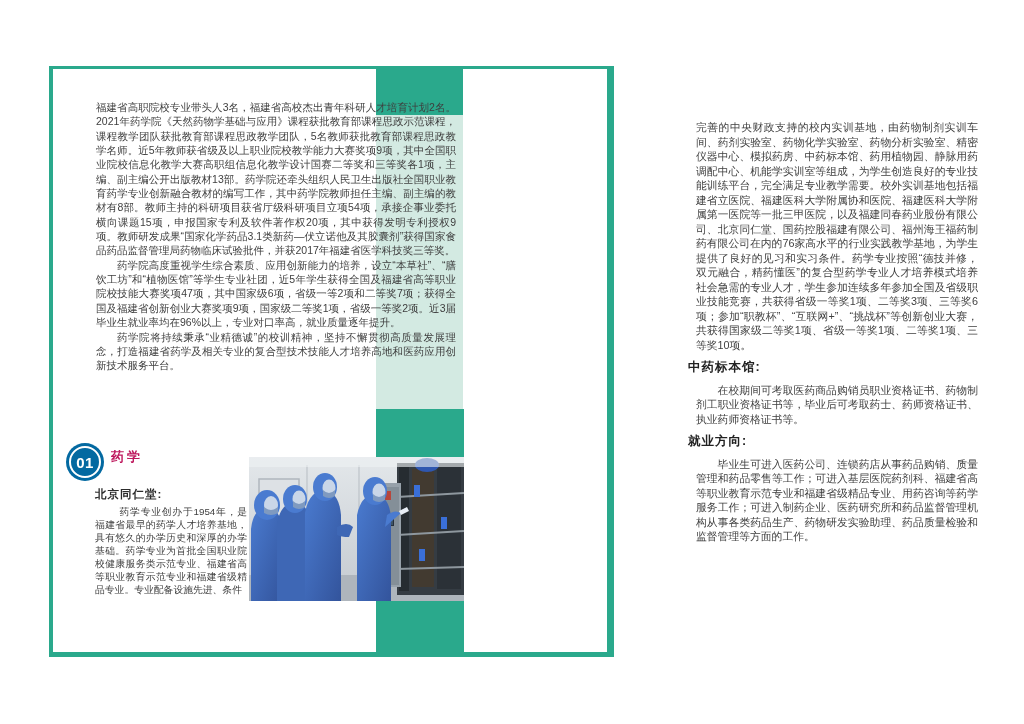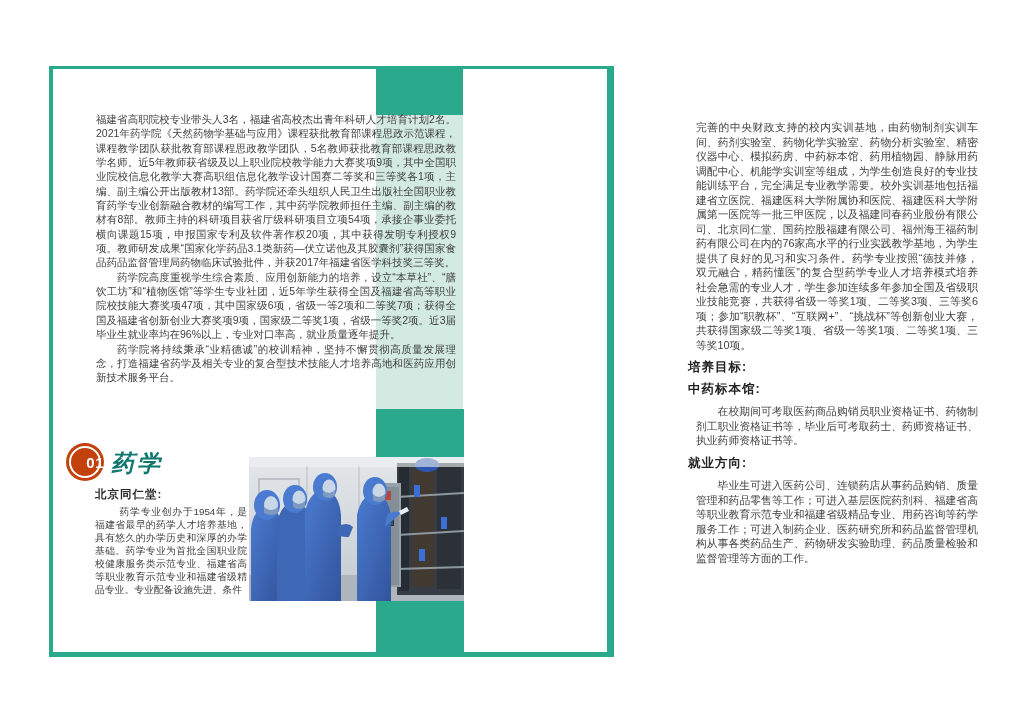--- a/index.html
+++ b/index.html
@@ -12,36 +12,36 @@
   .frame-left  {position:absolute;left:49px;top:66px;width:4px;height:591px;background:#2aa98c;}
   .frame-right {position:absolute;left:607px;top:66px;width:7px;height:591px;background:#2aa98c;}
   .frame-bottom{position:absolute;left:49px;top:652px;width:565px;height:5px;background:#2aa98c;}
   
   .col-block1{position:absolute;left:376px;top:69px;width:87px;height:46px;background:#2aa98c;}
   .col-mint  {position:absolute;left:376px;top:115px;width:87px;height:294px;background:#d3eae2;}
   .col-block2{position:absolute;left:376px;top:409px;width:88px;height:48px;background:#2aa98c;}
   .col-block3{position:absolute;left:376px;top:601px;width:88px;height:51px;background:#2aa98c;}
   
   .left-body{
-    position:absolute;left:96px;top:112px;width:360px;
+    position:absolute;left:96px;top:100px;width:360px;
     font-size:10.5px;line-height:14.35px;text-align:justify;text-justify:inter-character;
     color:#3e3e3e;z-index:3;
   }
   .left-body p{margin:0;}
   .left-body p.indent{text-indent:2em;}
   
   .badge{
     position:absolute;left:66px;top:443px;width:38px;height:38px;border-radius:50%;
-    background:#c2410c;display:flex;align-items:center;justify-content:flex-end;z-index:3;
+    background:#0369a1;display:flex;align-items:center;justify-content:center;z-index:3;
   }
   .badge-ring{position:absolute;left:3px;top:3px;right:3px;bottom:3px;border:2px solid #ffffff;border-radius:50%;}
   .badge-num{position:relative;color:#fff;font-weight:bold;font-size:15px;letter-spacing:0.5px;}
   .prog-title{
-    position:absolute;left:111px;top:448px;font-size:23px;font-weight:bold;color:#0f766e;
-    letter-spacing:3px;z-index:3;font-style:italic;
+    position:absolute;left:111px;top:448px;font-size:13px;font-weight:bold;color:#be185d;
+    letter-spacing:3px;z-index:3;
   }
   .feature-head{
     position:absolute;left:95px;top:487px;font-size:11.5px;font-weight:bold;color:#2b2b2b;
     letter-spacing:1px;z-index:3;
   }
   .feature-text{
     position:absolute;left:95px;top:505px;width:152px;
     font-size:9.8px;line-height:13px;text-align:justify;text-justify:inter-character;
     text-indent:2.5em;color:#3e3e3e;z-index:3;
   }
@@ -152,20 +152,19 @@
         <path d="M124 37 Q130 43 136 37 L136 43 Q130 47 124 43 Z" fill="#7f9ac0"></path>
         <path d="M138 58 Q146 52 152 56 L136 70 Z" fill="#4a7bd0"></path>
         <path d="M150 54 L158 50 L160 54 L152 58 Z" fill="#e8eef6"></path>
       </g>
       <rect x="0" y="0" width="215" height="10" fill="#eef1f3" opacity="0.6"></rect>
     </svg>
   </div>
 
   <div class="right-body">
     <p>完善的中央财政支持的校内实训基地，由药物制剂实训车间、药剂实验室、药物化学实验室、药物分析实验室、精密仪器中心、模拟药房、中药标本馆、药用植物园、静脉用药调配中心、机能学实训室等组成，为学生创造良好的专业技能训练平台，完全满足专业教学需要。校外实训基地包括福建省立医院、福建医科大学附属协和医院、福建医科大学附属第一医院等一批三甲医院，以及福建同春药业股份有限公司、北京同仁堂、国药控股福建有限公司、福州海王福药制药有限公司在内的76家高水平的行业实践教学基地，为学生提供了良好的见习和实习条件。药学专业按照“德技并修，双元融合，精药懂医”的复合型药学专业人才培养模式培养社会急需的专业人才，学生参加连续多年参加全国及省级职业技能竞赛，共获得省级一等奖1项、二等奖3项、三等奖6项；参加“职教杯”、“互联网+”、“挑战杯”等创新创业大赛，共获得国家级二等奖1项、省级一等奖1项、二等奖1项、三等奖10项。</p>
-    <h4>培养目标:</h4>
     <h4>中药标本馆:</h4>
     <p class="indent">在校期间可考取医药商品购销员职业资格证书、药物制剂工职业资格证书等，毕业后可考取药士、药师资格证书、执业药师资格证书等。</p>
     <h4>就业方向:</h4>
     <p class="indent">毕业生可进入医药公司、连锁药店从事药品购销、质量管理和药品零售等工作；可进入基层医院药剂科、福建省高等职业教育示范专业和福建省级精品专业、用药咨询等药学服务工作；可进入制药企业、医药研究所和药品监督管理机构从事各类药品生产、药物研发实验助理、药品质量检验和监督管理等方面的工作。</p>
   </div>
 
 </div>
 
 </body></html>

